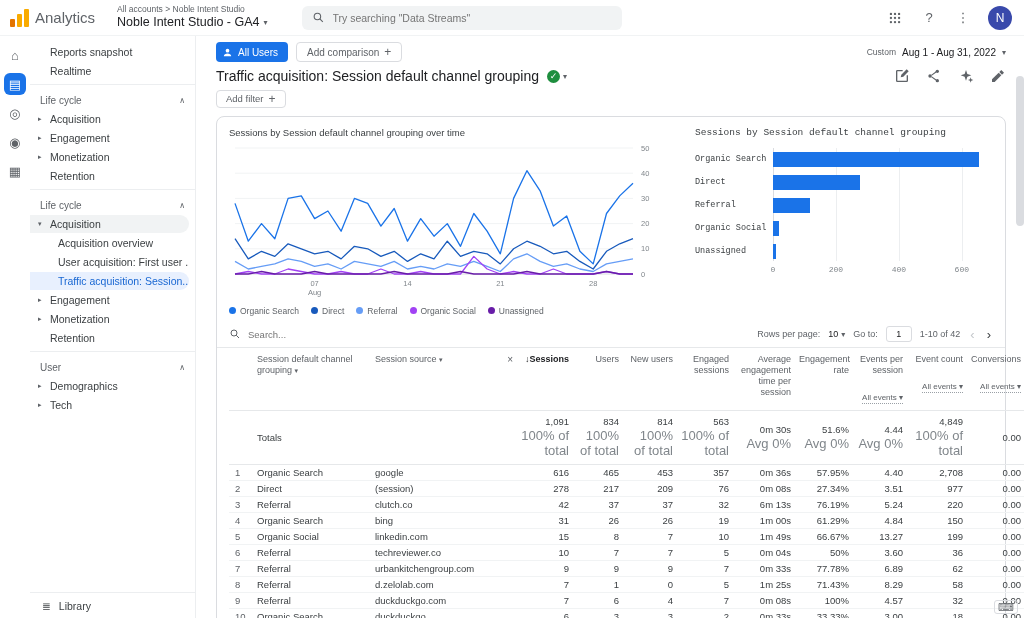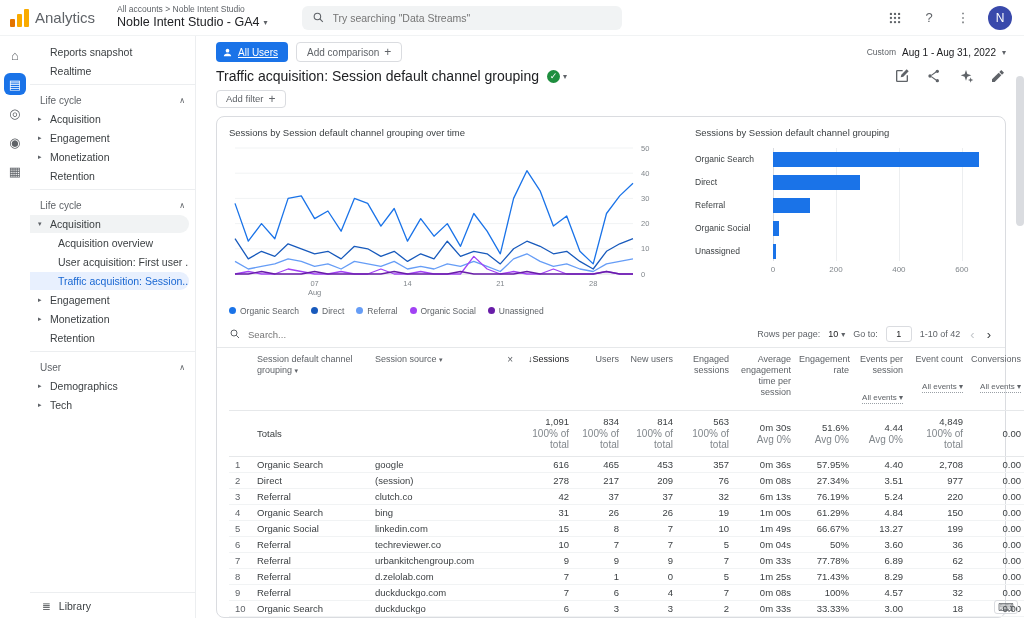--- a/index.html
+++ b/index.html
@@ -48,21 +48,21 @@
     padding:6px 10px 3px 10px; color:#5f6368; font-size:10px; }
   .nav-section-chevron { font-size:8px; cursor:pointer; }
   .nav-divider { border-top:1px solid #eceef0; margin:4px 0; }
   .library { border-top:1px solid #eceef0; height:26px; display:flex; align-items:center;
     gap:8px; padding:0 12px; color:#3c4043; cursor:pointer; font-size:10.5px; flex:0 0 26px; }
 
   
   .main { flex:1; min-width:0; padding:6px 18px 0 20px; position:relative; overflow:hidden; }
   .chips-row { display:flex; align-items:center; margin-bottom:6px; }
   .chip-users { display:flex; align-items:center; gap:5px; background:#1a73e8; color:#fff;
-    font-size:10px; height:20px; padding:0 10px 0 6px; border-radius:4px; cursor:pointer;text-decoration:underline; }
+    font-size:10px; height:20px; padding:0 10px 0 6px; border-radius:4px; cursor:pointer; }
   .chip-outline { display:flex; align-items:center; gap:5px; border:1px solid #dadce0;
     color:#5f6368; font-size:10px; height:20px; padding:0 10px; border-radius:4px;
     margin-left:8px; cursor:pointer; }
   .plus { font-size:12px; }
   .date-ctrl { margin-left:auto; display:flex; align-items:center; gap:6px; cursor:pointer; }
   .date-custom { font-size:8.5px; color:#5f6368; }
   .date-range { font-size:10px; color:#202124; }
 
   .title-row { display:flex; align-items:center; margin-bottom:4px; }
   .report-title { font-size:14px; color:#202124; }
@@ -77,21 +77,21 @@
     color:#5f6368; font-size:9.5px; height:18px; padding:0 9px; border-radius:4px; cursor:pointer; }
 
   .card { border:1px solid #dadce0; border-radius:8px; padding:10px 12px 0 12px; }
   .charts { display:flex; gap:18px; }
   .linechart-box { flex:0 0 448px; }
   .chart-title { font-size:9.5px; color:#3c4043; margin-bottom:2px; }
   .legend { display:flex; gap:12px; margin-top:2px; }
   .legend-item { display:flex; align-items:center; gap:4px; font-size:8.5px; color:#5f6368; }
   .legend-dot { width:7px; height:7px; border-radius:50%; }
 
-  .barchart-box { flex:1; min-width:0; }
+  .barchart-box { flex:1; min-width:0;font-family:Liberation Mono, monospace; }
   .barchart { position:relative; margin-top:10px; }
   .bc-gridlayer { position:absolute; left:78px; right:6px; top:0; bottom:16px; }
   .bc-grid { position:absolute; top:0; bottom:0; width:1px; background:#eceef0; }
   .bc-row { display:flex; align-items:center; height:23px; position:relative; }
   .bc-label { flex:0 0 78px; font-size:8.5px; color:#3c4043; }
   .bc-track { flex:1; margin-right:6px; height:15px; position:relative; }
   .bc-fill { height:15px; background:#1a73e8; }
   .bc-axisrow { margin-left:78px; margin-right:6px; position:relative; height:14px; }
   .bc-tick { position:absolute; transform:translateX(-50%); font-size:8px; color:#80868b; top:2px; }
 
@@ -105,28 +105,28 @@
   .goto { width:26px; height:16px; border:1px solid #dadce0; border-radius:3px; font-size:9px;
     text-align:center; color:#202124; font-family:inherit; }
   .pg { font-size:13px; cursor:pointer; color:#3c4043; padding:0 2px; }
   .pg.disabled { color:#c4c7cb; }
 
   table { width:100%; border-collapse:collapse; table-layout:fixed; margin-top:0; }
   thead th { font-weight:normal; font-size:9px; color:#5f6368; text-align:right; vertical-align:top;
     padding:6px 6px 6px 2px; line-height:1.25; border-bottom:1px solid #e6e8ea; }
   thead th.th-dim { text-align:left; }
   thead th .sort-arrow { color:#202124; }
-  thead th.sorted { color:#202124; font-weight:normal; }
+  thead th.sorted { color:#202124; font-weight:bold; }
   .th-caret { font-size:7px; }
   .clear-x { float:right; color:#5f6368; font-size:10px; cursor:pointer; }
   .th-sub { font-size:8px; color:#5f6368; border-bottom:1px dotted #9aa0a6; display:inline-block; margin-top:17px; cursor:pointer; }
   tr.totals td { padding:5px 6px 6px 2px; font-size:9.5px; color:#3c4043; text-align:right;
     border-bottom:1px solid #e6e8ea; }
   tr.totals td.left { text-align:left; }
-  .ts { font-size:10px; color:#80868b; margin-top:1px; }
+  .ts { font-size:13px; color:#80868b; margin-top:1px; }
   tbody tr.datarow td { font-size:9.5px; color:#3c4043; text-align:right; padding:2px 6px 2px 2px;
     height:16px; border-bottom:1px solid #f1f3f4; white-space:nowrap; overflow:hidden; }
   tbody tr.datarow td.left { text-align:left; }
   tbody tr.datarow td.rownum { color:#5f6368; text-align:left; padding-left:6px; }
 
   
   .vscroll { position:absolute; right:0; top:40px; width:8px; height:540px; }
   .vscroll .thumb { width:8px; height:150px; background:#dadce0; border-radius:4px; }
   .corner-icon { position:absolute; right:6px; bottom:4px; color:#5f6368; font-size:11px;
     border:1px solid #dadce0; border-radius:3px; padding:0 3px; line-height:12px; cursor:pointer; }

